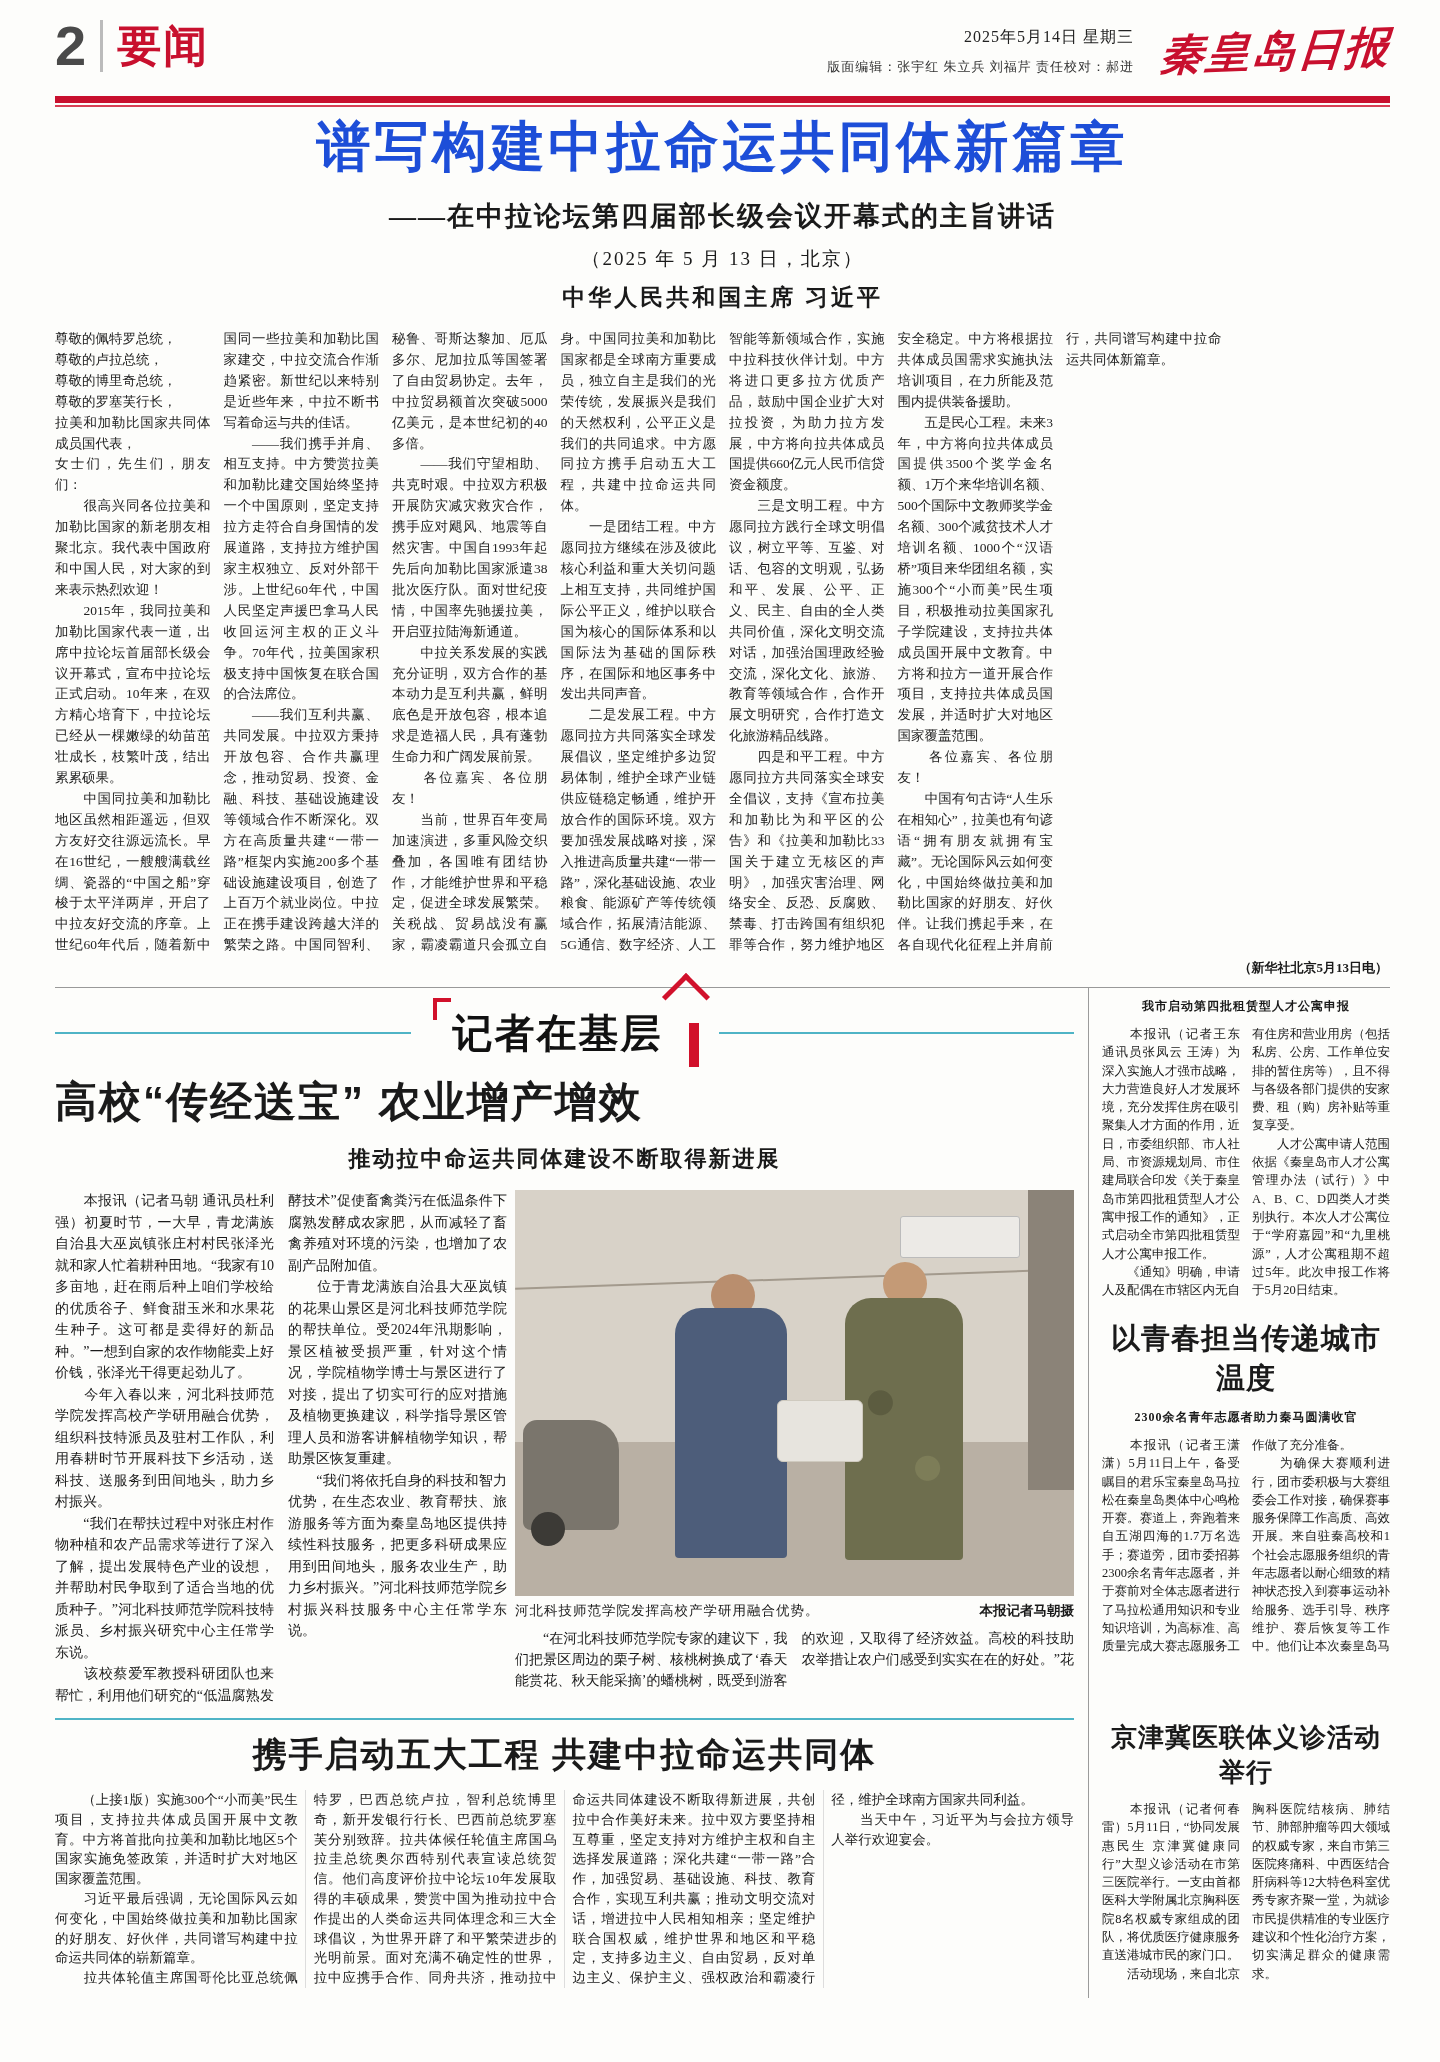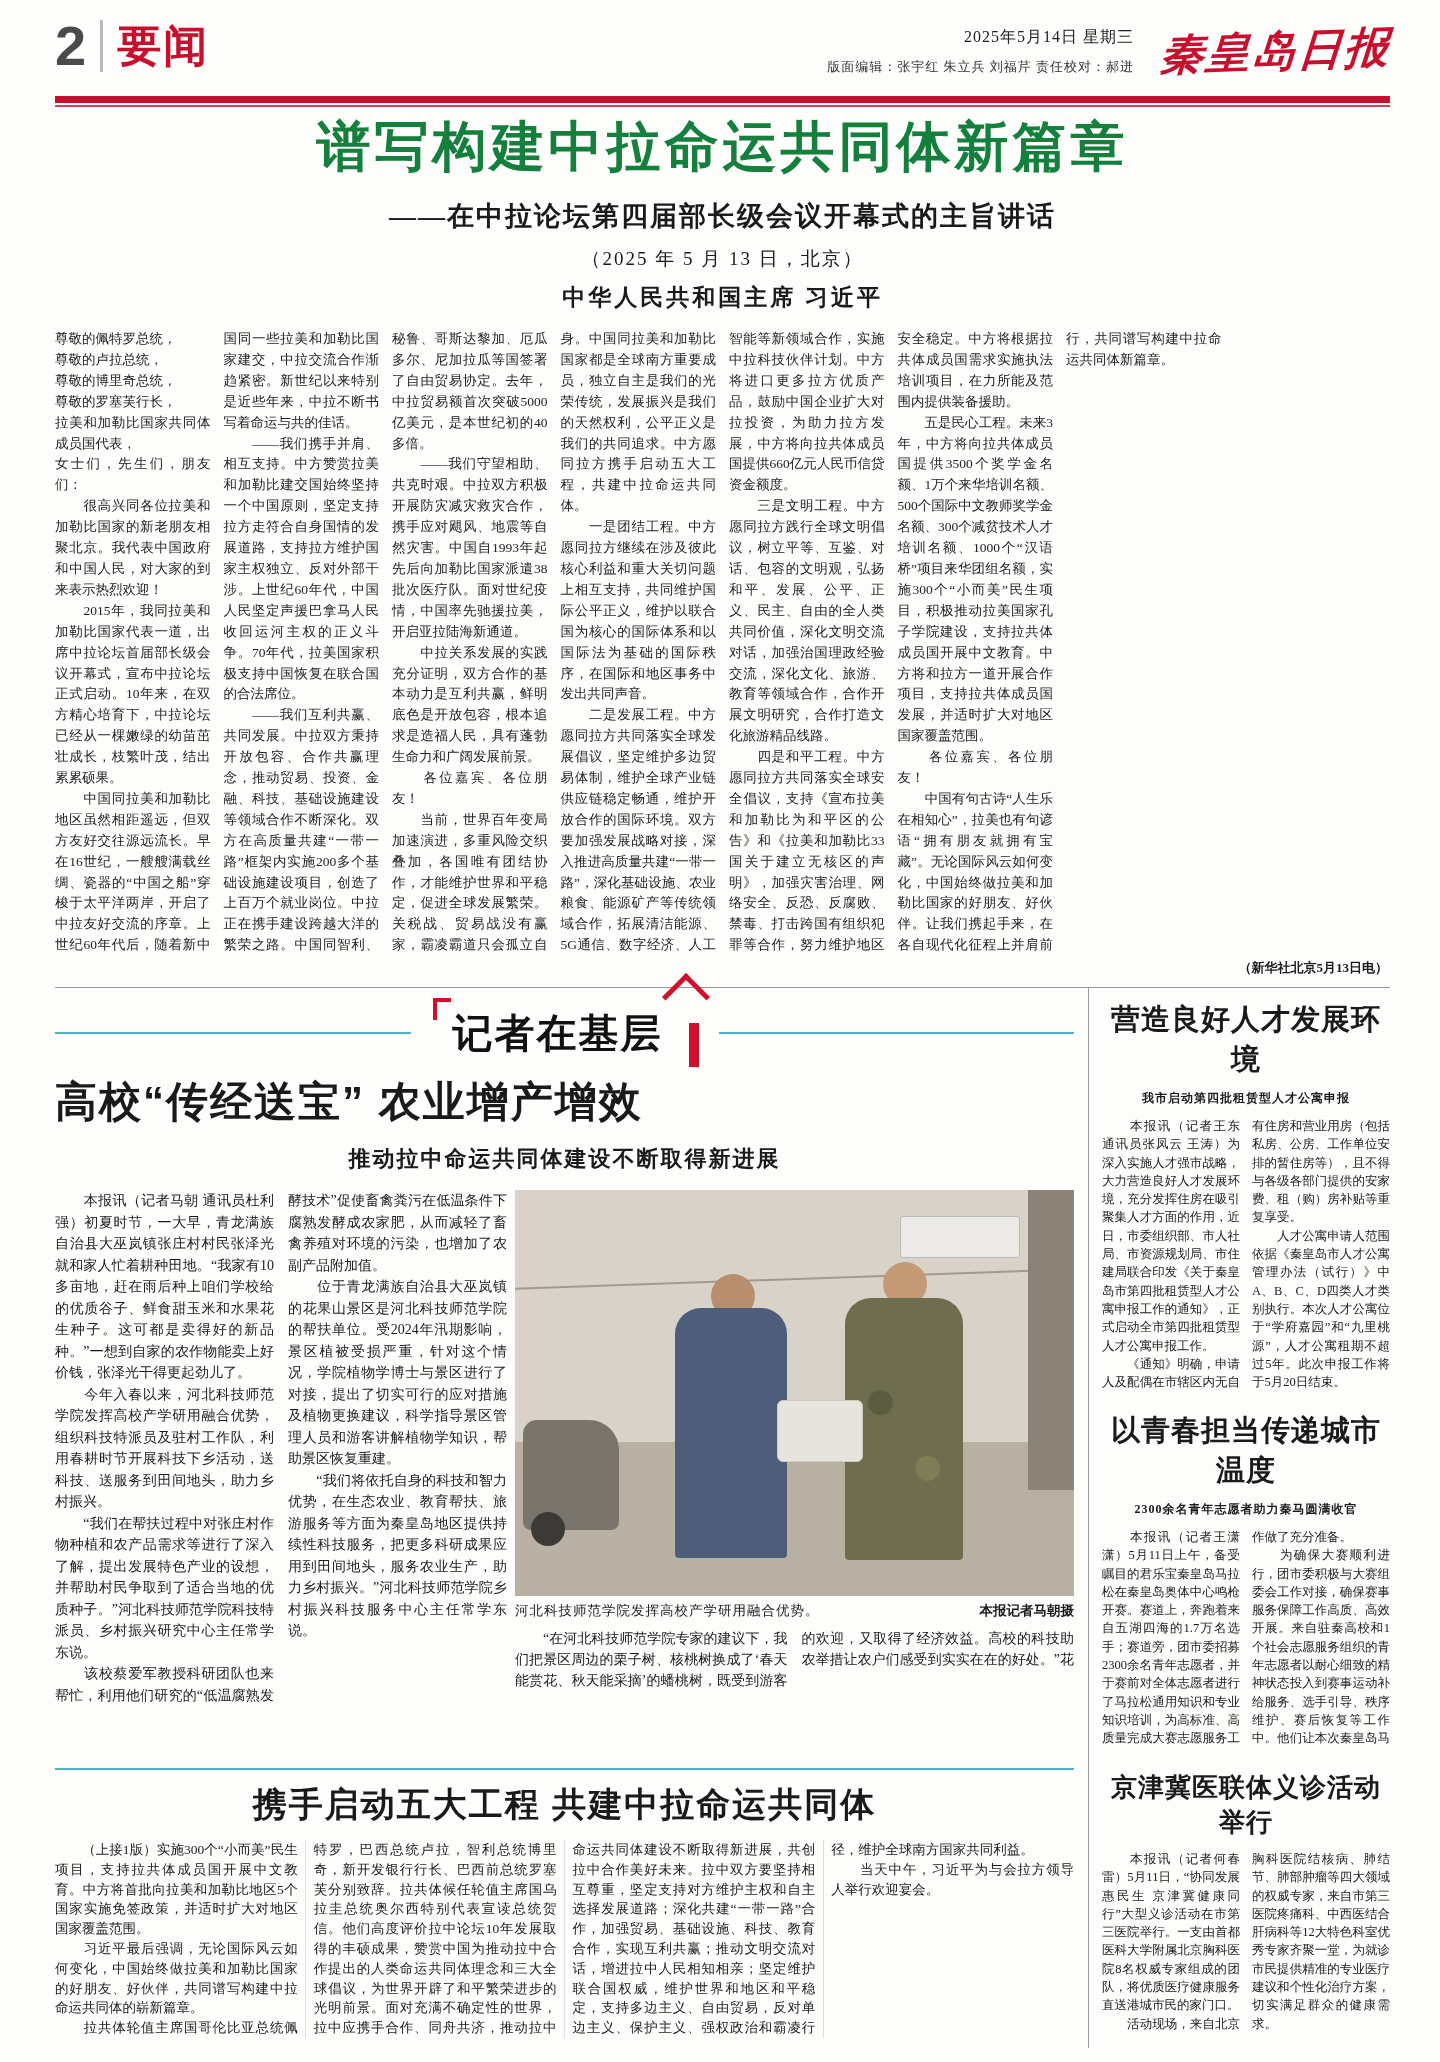--- a/index.html
+++ b/index.html
@@ -17,21 +17,21 @@
   .hdr-sep { width:3px; height:52px; background:#bbb; }
   .section-name { font-family:"Liberation Sans",sans-serif; font-weight:bold; font-size:44px; color:#c8102e; line-height:1.1; letter-spacing:2px; }
   .hdr-right { display:flex; align-items:center; gap:26px; margin-top:4px; }
   .hdr-meta { text-align:right; }
   .hdr-date { font-size:16px; color:#222; letter-spacing:1px; }
   .hdr-editors { font-size:13px; color:#333; margin-top:10px; letter-spacing:1px; }
   .masthead { font-family:"Liberation Serif",serif; font-weight:bold; font-style:italic; font-size:44px; color:#c8102e; transform:skewX(-6deg) rotate(-2deg); letter-spacing:2px; white-space:nowrap; }
   .red-rule { margin-top:6px; border-top:7px solid #c8102e; border-bottom:2px solid #d84055; height:11px; }
   
   .sp-head { text-align:center; margin-top:4px; }
-  .sp-h1 { font-family:"Liberation Sans",sans-serif; font-weight:bold; font-size:54px; letter-spacing:4px; color:#15803d; }
+  .sp-h1 { font-family:"Liberation Sans",sans-serif; font-weight:bold; font-size:54px; letter-spacing:4px; color:#1d4ed8; }
   .sp-h2 { font-size:27px; font-weight:bold; margin-top:14px; letter-spacing:2px; }
   .sp-date { font-size:19px; margin-top:12px; letter-spacing:2px; }
   .sp-author { font-size:23px; font-weight:bold; margin-top:10px; letter-spacing:3px; }
   
   .sp-body-wrap { position:relative; margin-top:16px; height:648px; }
   .sp-body {
     height:648px; overflow:hidden;
     column-count:8; column-gap:13px; column-fill:auto;
     font-size:13.5px; line-height:20.9px; text-align:justify;
     white-space:pre-line; color:#222;
@@ -181,21 +181,20 @@
           <div class="photo-cap">
             <span class="cap">河北科技师范学院发挥高校产学研用融合优势。</span>
             <span class="credit">本报记者马朝摄</span>
           </div>
           <div class="campus-bottom">　　“在河北科技师范学院专家的建议下，我们把景区周边的栗子树、核桃树换成了‘春天能赏花、秋天能采摘’的蟠桃树，既受到游客的欢迎，又取得了经济效益。高校的科技助农举措让农户们感受到实实在在的好处。”花果山旅游开发有限公司办公室主任韩克元说。</div>
         </div>
       </div>
     </div>
 
     <div class="band-right">
-      <div class="rail-h1">营造良好人才发展环境</div>
       <div class="rail-h2">我市启动第四批租赁型人才公寓申报</div>
       <div class="rail-body talent-body">　　本报讯（记者王东 通讯员张凤云 王涛）为深入实施人才强市战略，大力营造良好人才发展环境，充分发挥住房在吸引聚集人才方面的作用，近日，市委组织部、市人社局、市资源规划局、市住建局联合印发《关于秦皇岛市第四批租赁型人才公寓申报工作的通知》，正式启动全市第四批租赁型人才公寓申报工作。
 　　《通知》明确，申请人及配偶在市辖区内无自有住房和营业用房（包括私房、公房、工作单位安排的暂住房等），且不得与各级各部门提供的安家费、租（购）房补贴等重复享受。
 　　人才公寓申请人范围依据《秦皇岛市人才公寓管理办法（试行）》中A、B、C、D四类人才类别执行。本次人才公寓位于“学府嘉园”和“九里桃源”，人才公寓租期不超过5年。此次申报工作将于5月20日结束。
 　　据了解，自2020年实施人才公寓政策以来，我市累计为600余名人才公寓解决住房问题，有效改善人才居住条件，进一步优化人才发展环境。</div>
       <div class="rail-h1">以青春担当传递城市温度</div>
       <div class="rail-h2">2300余名青年志愿者助力秦马圆满收官</div>
       <div class="rail-body vol-body">　　本报讯（记者王潇潇）5月11日上午，备受瞩目的君乐宝秦皇岛马拉松在秦皇岛奥体中心鸣枪开赛。赛道上，奔跑着来自五湖四海的1.7万名选手；赛道旁，团市委招募2300余名青年志愿者，并于赛前对全体志愿者进行了马拉松通用知识和专业知识培训，为高标准、高质量完成大赛志愿服务工作做了充分准备。
 　　为确保大赛顺利进行，团市委积极与大赛组委会工作对接，确保赛事服务保障工作高质、高效开展。来自驻秦高校和1个社会志愿服务组织的青年志愿者以耐心细致的精神状态投入到赛事运动补给服务、选手引导、秩序维护、赛后恢复等工作中。他们让本次秦皇岛马拉松在温馨热烈的气氛中有条不紊地进行，为每位参赛选手输送了温暖与力量。</div>
     </div>

